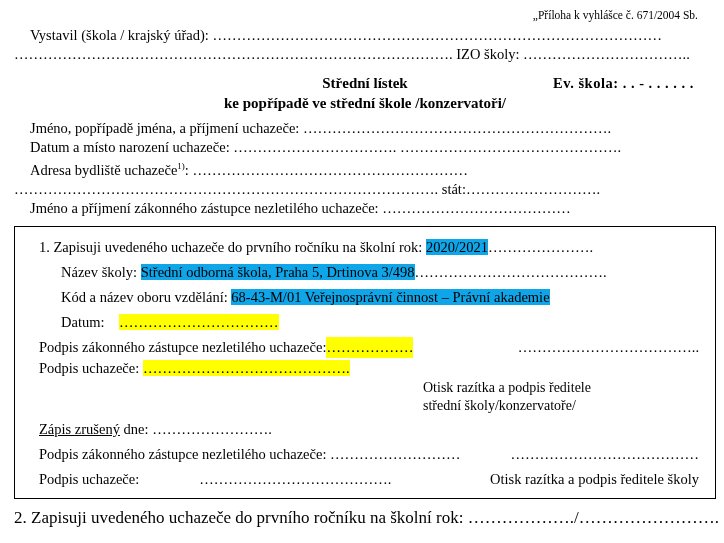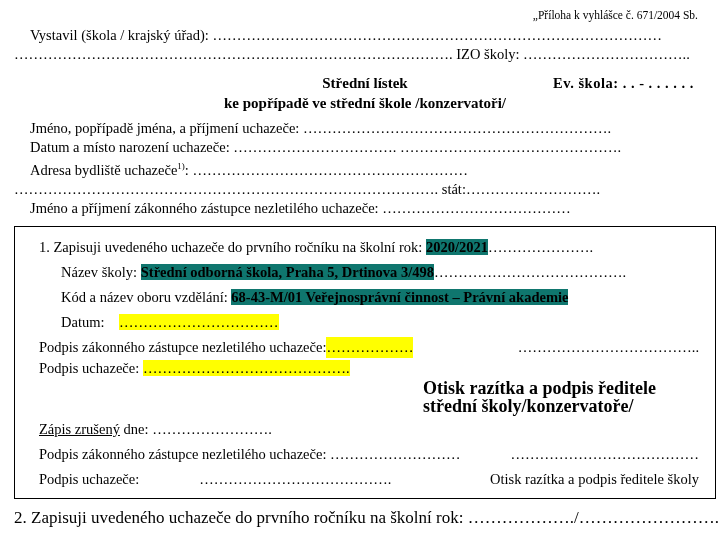--- a/index.html
+++ b/index.html
@@ -70,46 +70,45 @@
   .box {
     border: 1.5px solid #000000;
     margin-top: 8px;
     padding: 10px 10px 8px 10px;
     box-sizing: border-box;
   }
   .box .line {
     line-height: 21px;
   }
   .hl {
-    background: #0f766e;
-    font-weight: bold;
+    background: #0ea5e9;
+    font-weight: normal;
   }
   .hl-plain {
     background: #ffff00;
   }
   .indent1 { padding-left: 14px; }
   .indent2 { padding-left: 36px; }
   .row-flex {
     display: flex;
     align-items: flex-start;
     font-size: 14.5px;
     line-height: 21px;
   }
   .row-flex .left { white-space: nowrap; }
   .row-flex .right {
     margin-left: auto;
     white-space: nowrap;
     padding-right: 6px;
   }
   .stamp-note {
-    font-size: 18px;
+    font-size: 14px;
     line-height: 18px;
     margin-left: 398px;
     white-space: nowrap;
-    font-weight: bold;
   }
   .underline-word {
     text-decoration: underline;
   }
   .after-box {
     font-size: 17px;
     line-height: 21px;
     margin-top: 8px;
     white-space: nowrap;
   }

